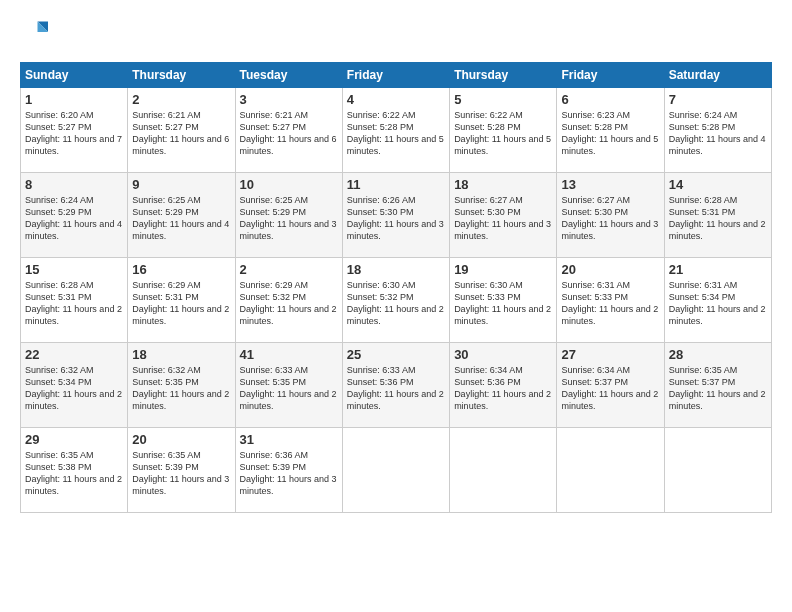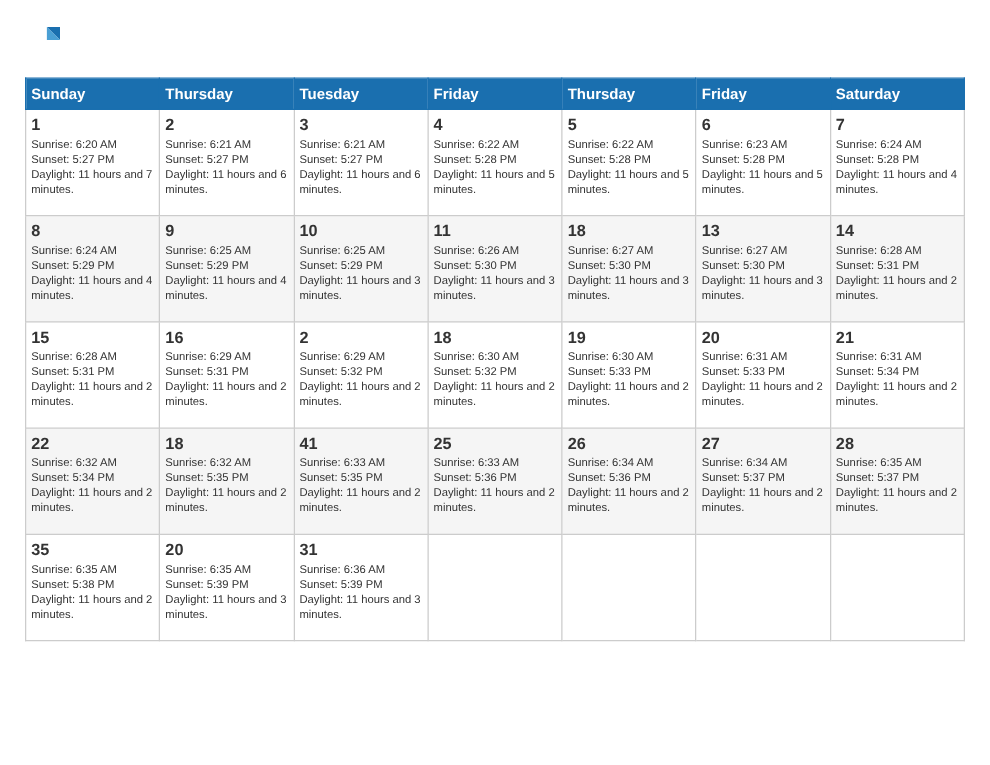--- a/index.html
+++ b/index.html
@@ -234,35 +234,35 @@
       </td>
           <td>
         <span class="day-num">41</span>
         <span class="cell-text">Sunrise: 6:33 AM<br>Sunset: 5:35 PM<br>Daylight: 11 hours and 2 minutes.</span>
       </td>
           <td>
         <span class="day-num">25</span>
         <span class="cell-text">Sunrise: 6:33 AM<br>Sunset: 5:36 PM<br>Daylight: 11 hours and 2 minutes.</span>
       </td>
           <td>
-        <span class="day-num">26</span>
+        <span class="day-num">30</span>
         <span class="cell-text">Sunrise: 6:34 AM<br>Sunset: 5:36 PM<br>Daylight: 11 hours and 2 minutes.</span>
       </td>
           <td>
         <span class="day-num">27</span>
         <span class="cell-text">Sunrise: 6:34 AM<br>Sunset: 5:37 PM<br>Daylight: 11 hours and 2 minutes.</span>
       </td>
           <td>
         <span class="day-num">28</span>
         <span class="cell-text">Sunrise: 6:35 AM<br>Sunset: 5:37 PM<br>Daylight: 11 hours and 2 minutes.</span>
       </td>
         </tr>
         <tr>
           <td>
-        <span class="day-num">35</span>
+        <span class="day-num">29</span>
         <span class="cell-text">Sunrise: 6:35 AM<br>Sunset: 5:38 PM<br>Daylight: 11 hours and 2 minutes.</span>
       </td>
           <td>
         <span class="day-num">20</span>
         <span class="cell-text">Sunrise: 6:35 AM<br>Sunset: 5:39 PM<br>Daylight: 11 hours and 3 minutes.</span>
       </td>
           <td>
         <span class="day-num">31</span>
         <span class="cell-text">Sunrise: 6:36 AM<br>Sunset: 5:39 PM<br>Daylight: 11 hours and 3 minutes.</span>
       </td>

